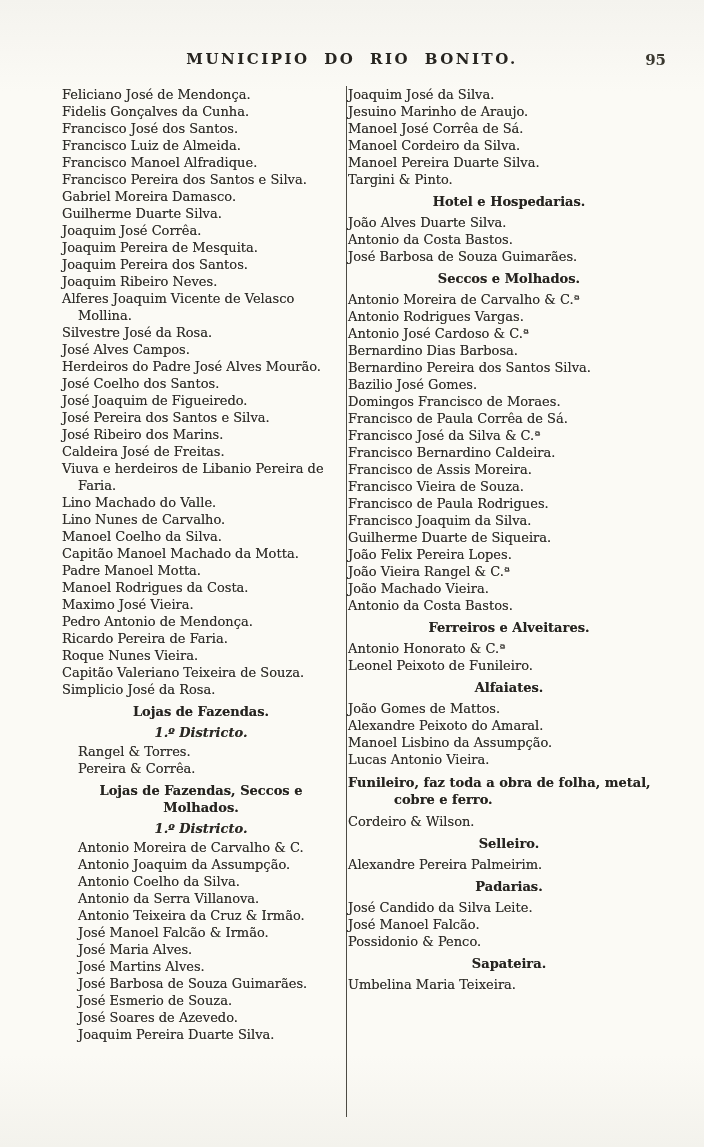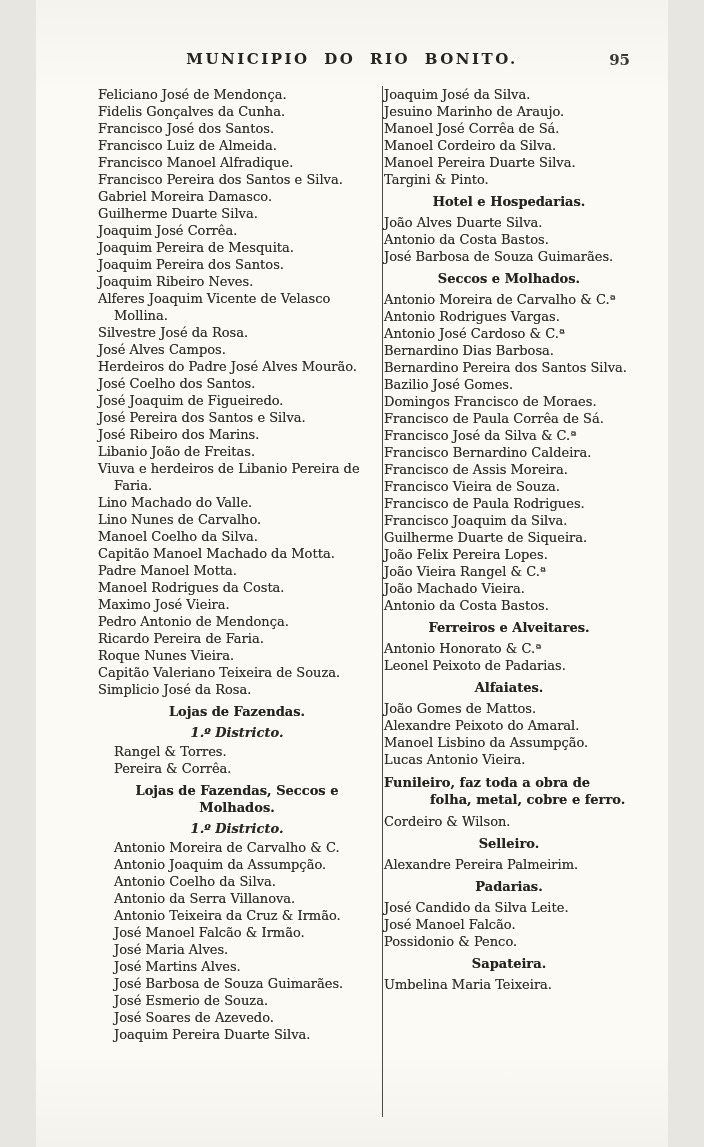--- a/index.html
+++ b/index.html
@@ -2,21 +2,21 @@
 <html><head>
 <meta charset="utf-8">
 <style>
   html, body {
     margin: 0;
     padding: 0;
     background: #e8e6e0;
   }
   .page {
     position: relative;
-    width: 632px;
+    width: 704px;
     height: 1147px;
     margin: 0 auto;
     background: linear-gradient(180deg, #f4f3ee 0%, #fbfaf5 8%, #fbfaf5 92%, #f3f2ec 100%);
     font-family: "DejaVu Serif", serif;
     color: #2e2c28;
     overflow: hidden;
   }
   .header {
     position: absolute;
     top: 50px;
@@ -116,21 +116,21 @@
         <div class="block entry">Joaquim Pereira dos Santos.</div>
         <div class="block entry">Joaquim Ribeiro Neves.</div>
         <div class="block entry">Alferes Joaquim Vicente de Velasco Mollina.</div>
         <div class="block entry">Silvestre José da Rosa.</div>
         <div class="block entry">José Alves Campos.</div>
         <div class="block entry">Herdeiros do Padre José Alves Mourão.</div>
         <div class="block entry">José Coelho dos Santos.</div>
         <div class="block entry">José Joaquim de Figueiredo.</div>
         <div class="block entry">José Pereira dos Santos e Silva.</div>
         <div class="block entry">José Ribeiro dos Marins.</div>
-        <div class="block entry">Libanio João de Freitas.</div>
+        <div class="block entry">Caldeira José de Freitas.</div>
         <div class="block entry">Viuva e herdeiros de Libanio Pereira de Faria.</div>
         <div class="block entry">Lino Machado do Valle.</div>
         <div class="block entry">Lino Nunes de Carvalho.</div>
         <div class="block entry">Manoel Coelho da Silva.</div>
         <div class="block entry">Capitão Manoel Machado da Motta.</div>
         <div class="block entry">Padre Manoel Motta.</div>
         <div class="block entry">Manoel Rodrigues da Costa.</div>
         <div class="block entry">Maximo José Vieira.</div>
         <div class="block entry">Pedro Antonio de Mendonça.</div>
         <div class="block entry">Ricardo Pereira de Faria.</div>
@@ -182,21 +182,21 @@
         <div class="block entry">Francisco Vieira de Souza.</div>
         <div class="block entry">Francisco de Paula Rodrigues.</div>
         <div class="block entry">Francisco Joaquim da Silva.</div>
         <div class="block entry">Guilherme Duarte de Siqueira.</div>
         <div class="block entry">João Felix Pereira Lopes.</div>
         <div class="block entry">João Vieira Rangel &amp; C.ª</div>
         <div class="block entry">João Machado Vieira.</div>
         <div class="block entry">Antonio da Costa Bastos.</div>
         <div class="block heading">Ferreiros e Alveitares.</div>
         <div class="block entry">Antonio Honorato &amp; C.ª</div>
-        <div class="block entry">Leonel Peixoto de Padarias.</div>
+        <div class="block entry">Leonel Peixoto de Funileiro.</div>
         <div class="block heading">Alfaiates.</div>
         <div class="block entry">João Gomes de Mattos.</div>
         <div class="block entry">Alexandre Peixoto do Amaral.</div>
         <div class="block entry">Manoel Lisbino da Assumpção.</div>
         <div class="block entry">Lucas Antonio Vieira.</div>
         <div class="block note">Funileiro, faz toda a obra de folha, metal, cobre e ferro.</div>
         <div class="block entry">Cordeiro &amp; Wilson.</div>
         <div class="block heading">Selleiro.</div>
         <div class="block entry">Alexandre Pereira Palmeirim.</div>
         <div class="block heading">Padarias.</div>

